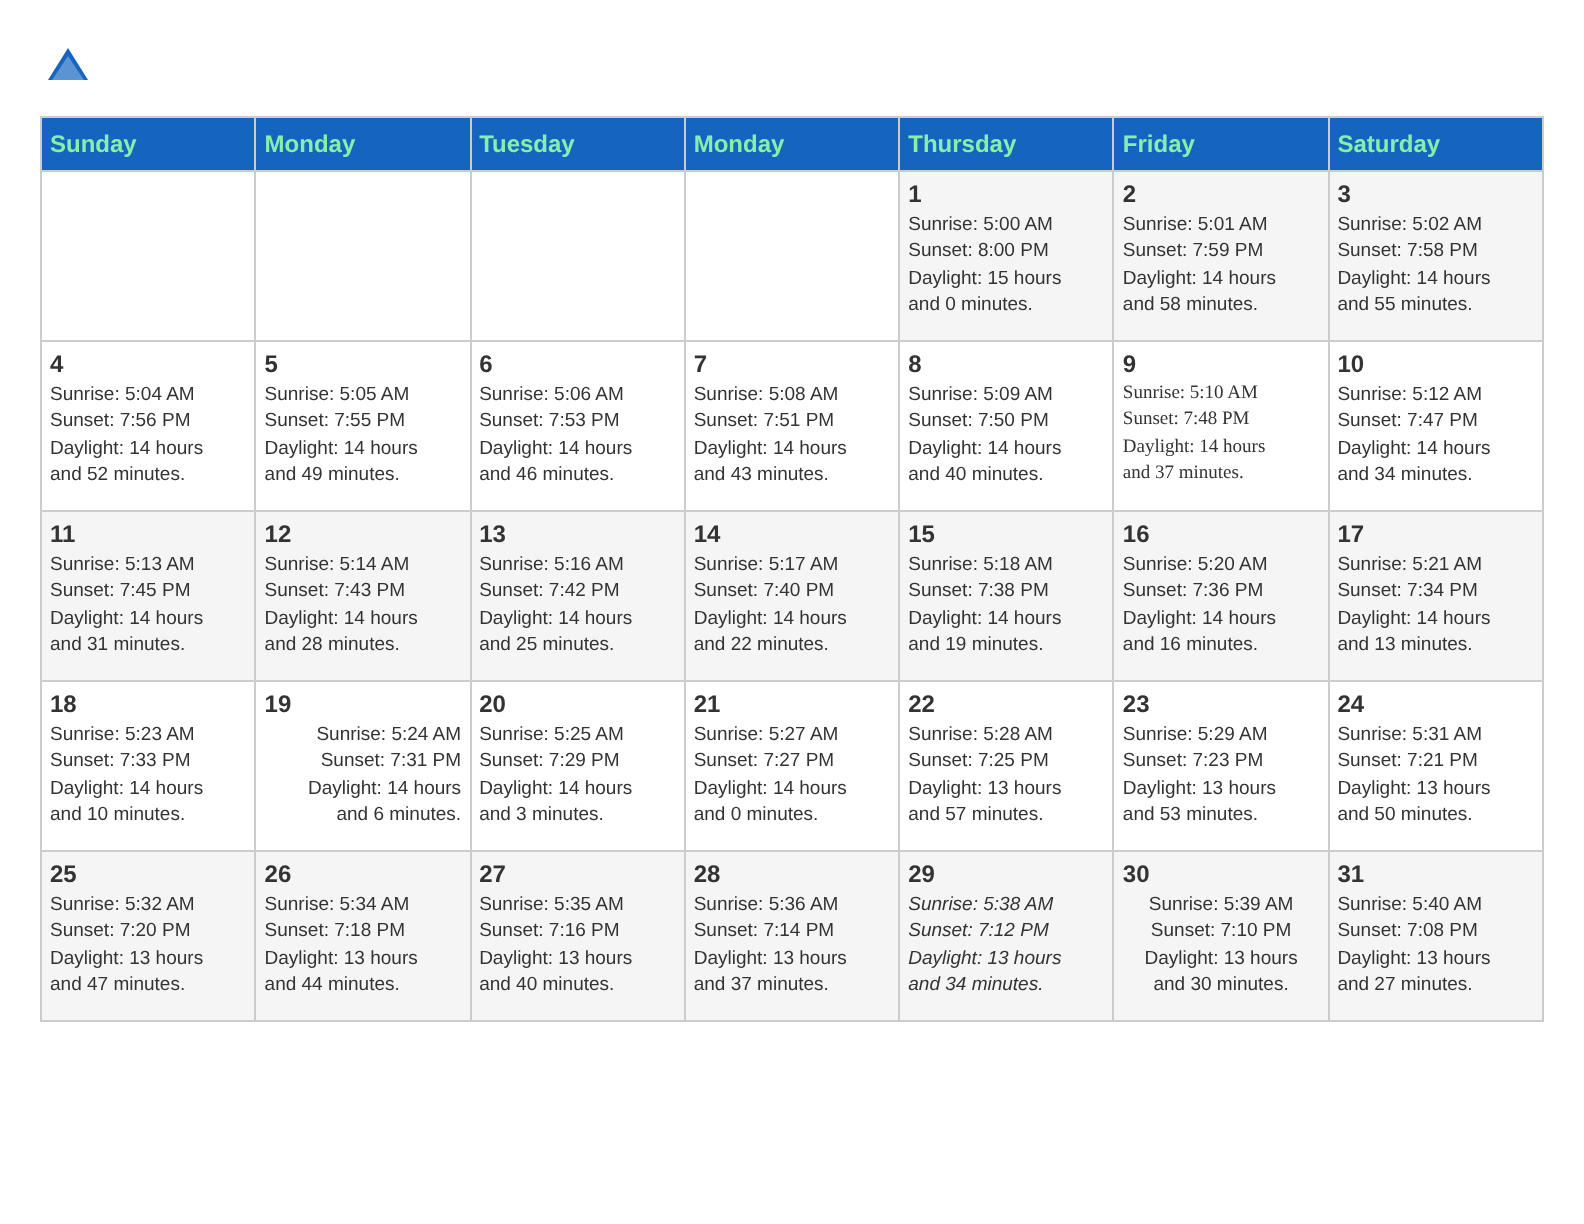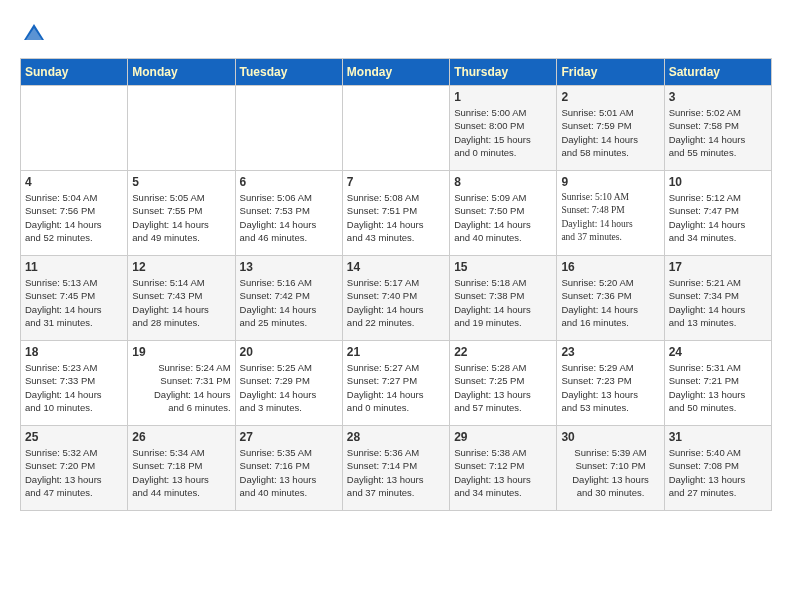--- a/index.html
+++ b/index.html
@@ -44,21 +44,21 @@
       font-size: 14px;
       color: #555;
     }
     table {
       width: 100%;
       border-collapse: collapse;
       table-layout: fixed;
     }
     thead tr th {
       background-color: #1565c0;
-      color: #fef9c3;
+      color: #86efac;
       font-size: 12px;
       font-weight: bold;
       padding: 6px 4px;
       text-align: left;
       border: 1px solid #ccc;
     }
     tbody tr td {
       border: 1px solid #ccc;
       vertical-align: top;
       padding: 4px 4px;
@@ -320,21 +320,21 @@
         </td>
         <td>
           <div class="day-number">28</div>
           <div class="day-info" style="white-space: pre-line;">Sunrise: 5:36 AM
 Sunset: 7:14 PM
 Daylight: 13 hours
 and 37 minutes.</div>
         </td>
         <td>
           <div class="day-number">29</div>
-          <div class="day-info" style="white-space: pre-line;">Sunrise: 5:38 AM
+          <div class="day-info" style="white-space: pre-line; font-style: italic;">Sunrise: 5:38 AM
 Sunset: 7:12 PM
 Daylight: 13 hours
 and 34 minutes.</div>
         </td>
         <td>
           <div class="day-number">30</div>
           <div class="day-info" style="white-space: pre-line; text-align: center;">Sunrise: 5:39 AM
 Sunset: 7:10 PM
 Daylight: 13 hours
 and 30 minutes.</div>

